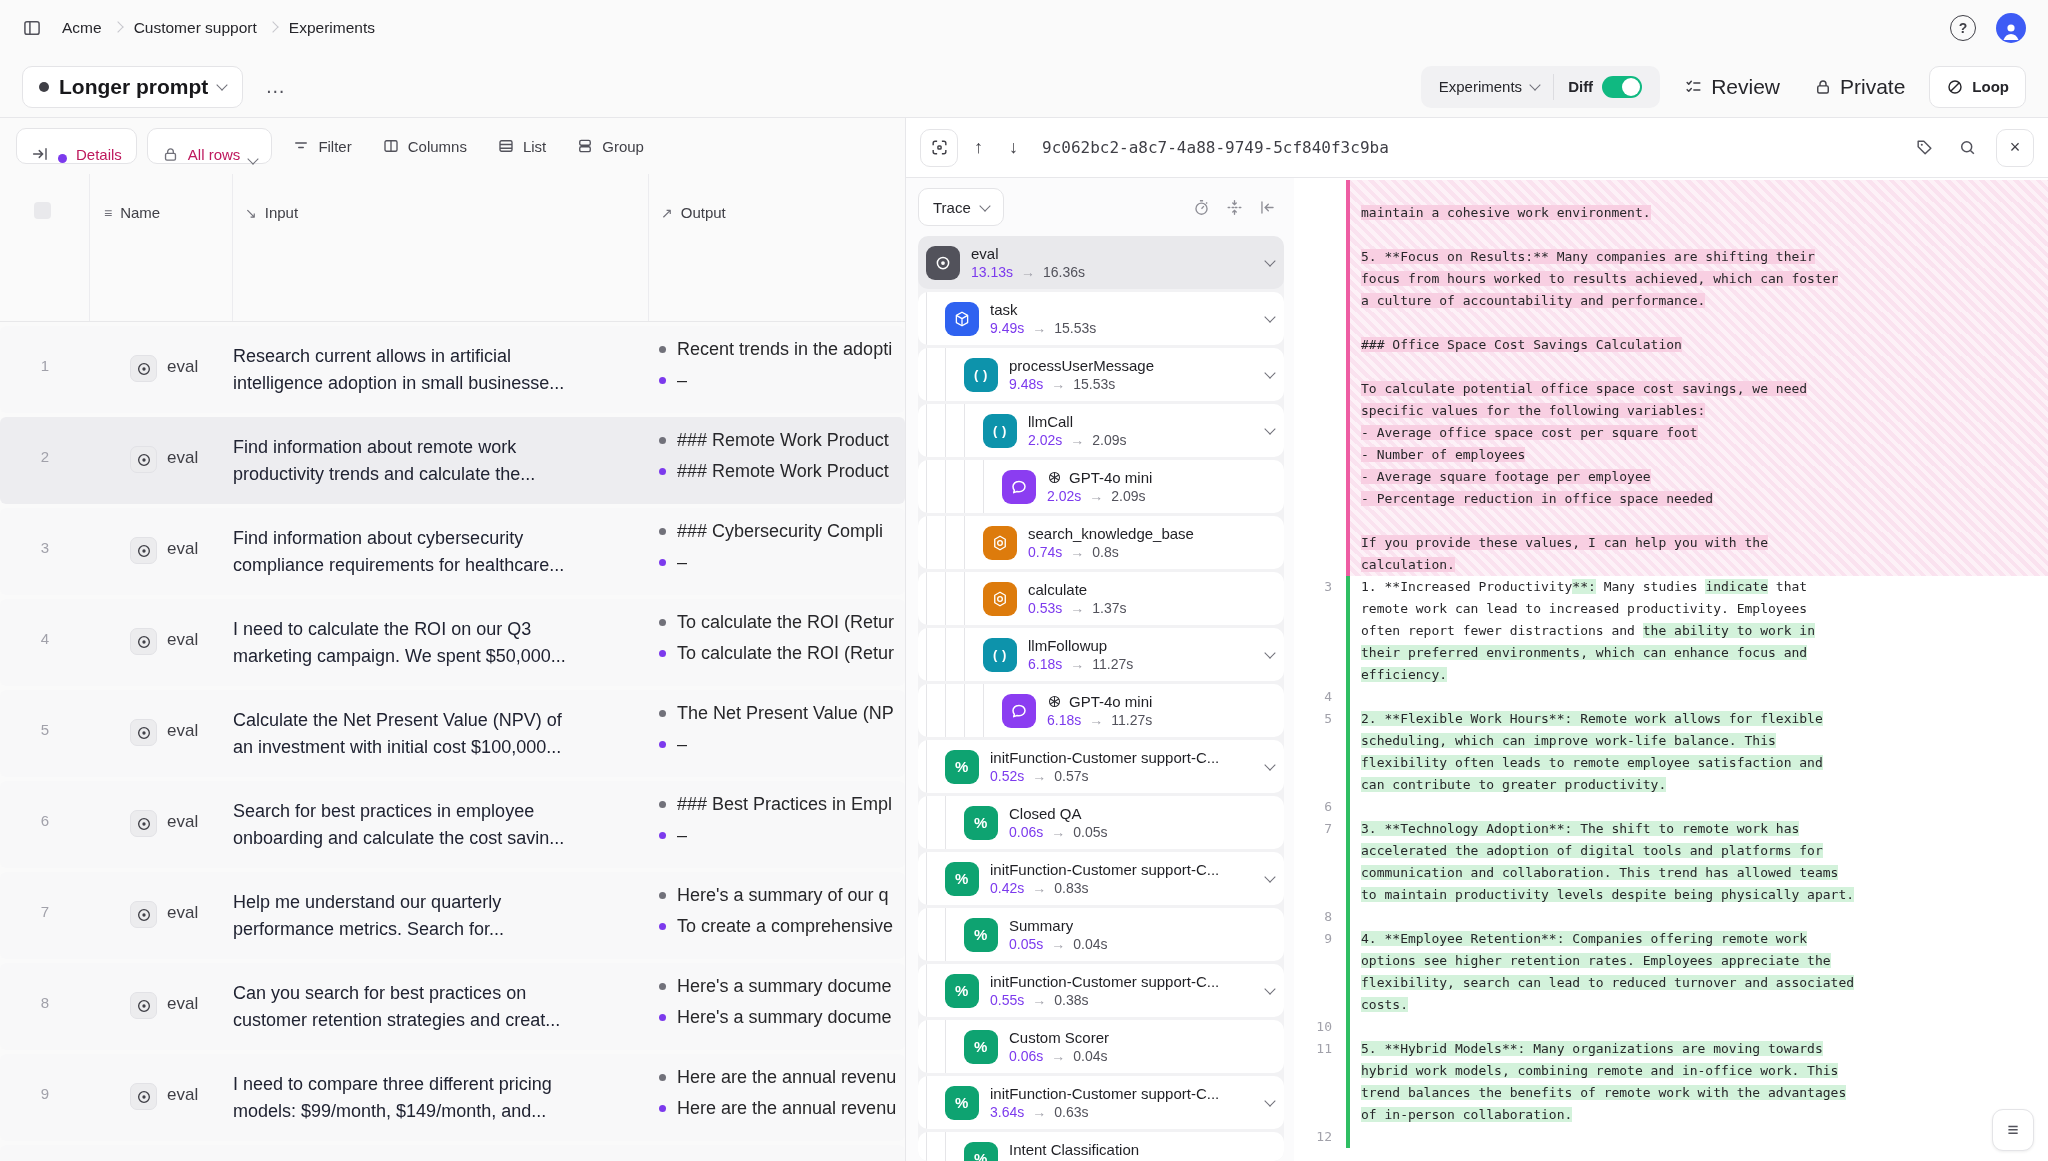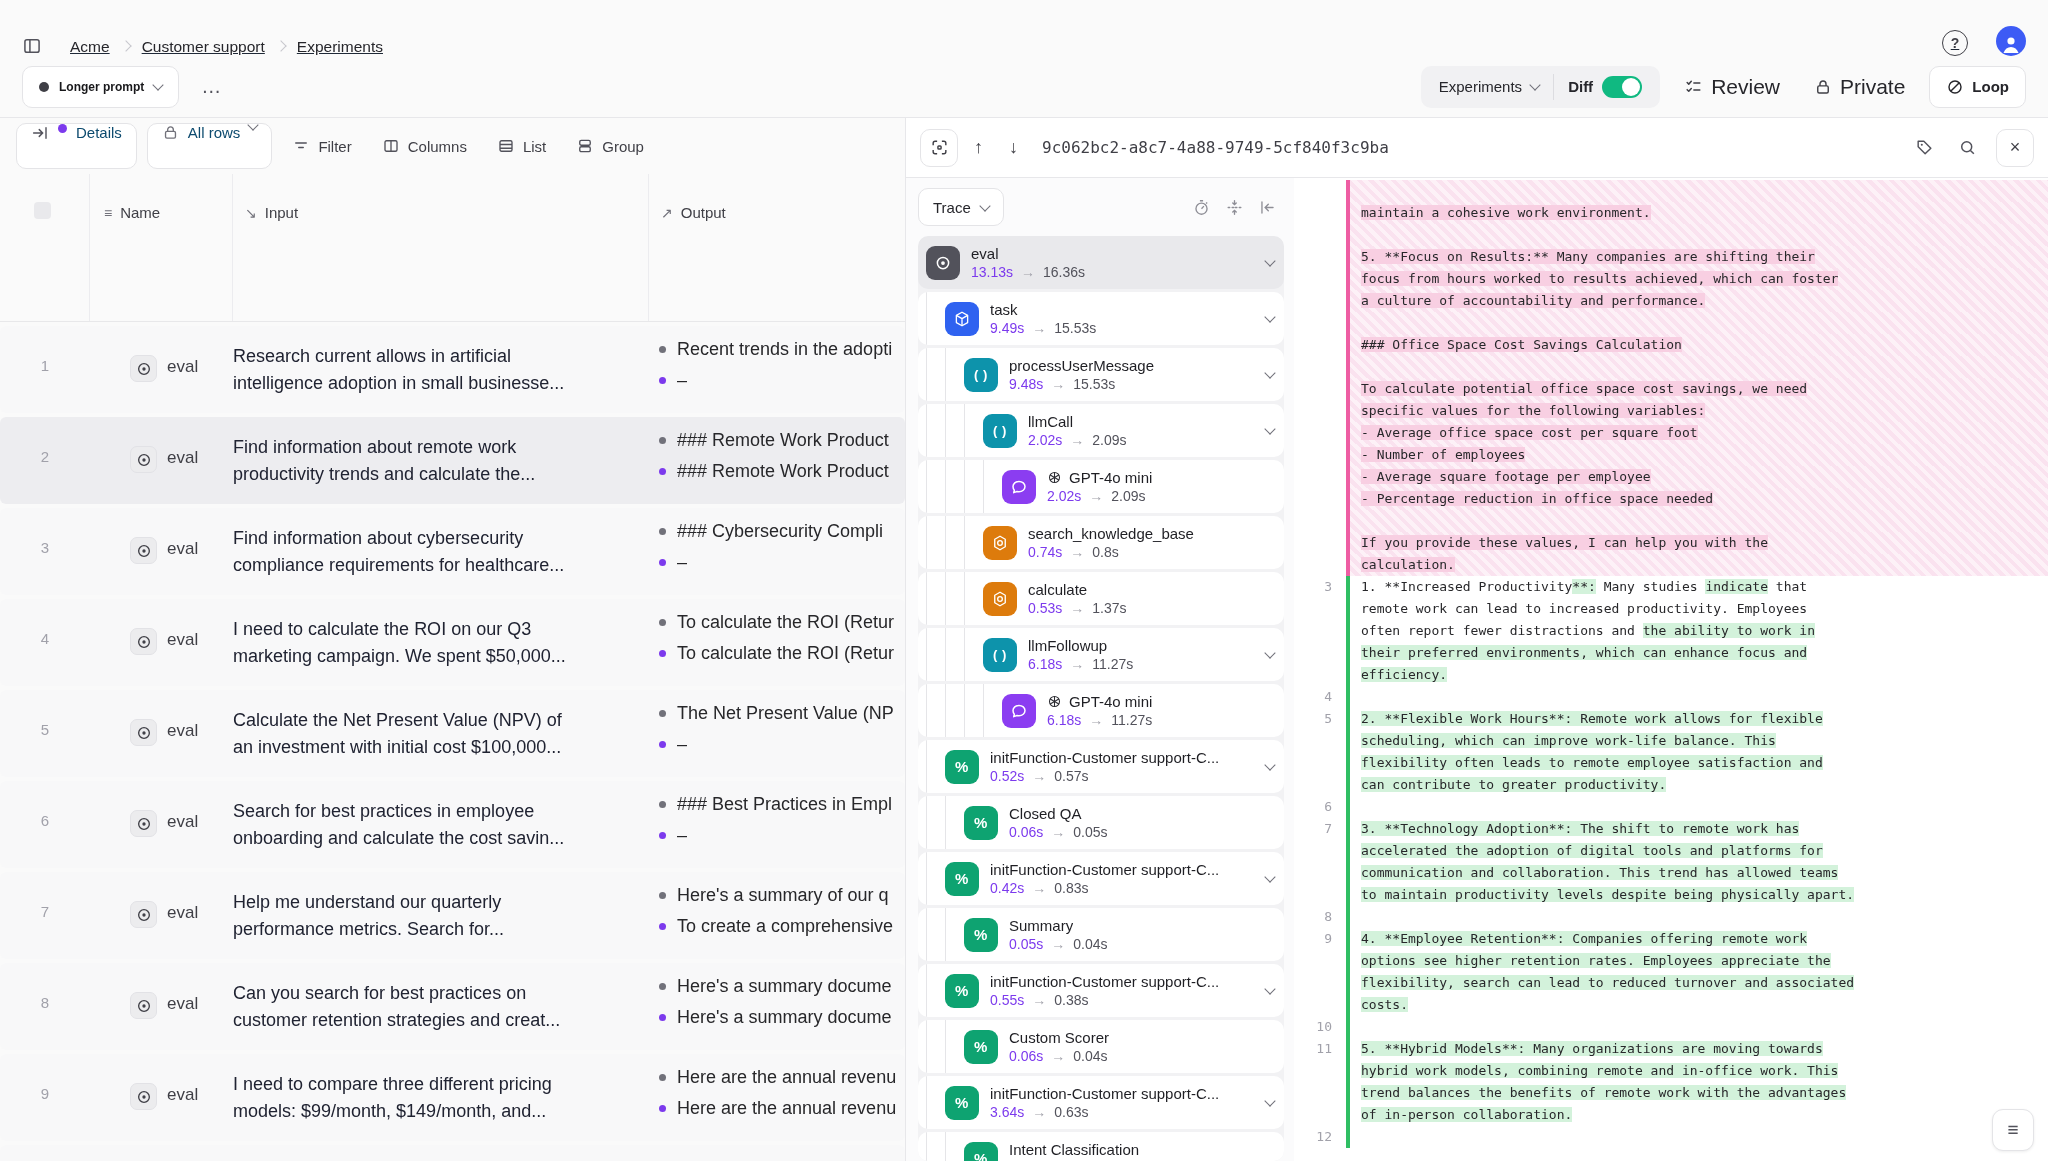--- a/index.html
+++ b/index.html
@@ -2,50 +2,50 @@
 <html><head>
 <meta charset="utf-8">
 <style>
   * { margin:0; padding:0; box-sizing:border-box; }
   html,body { width:2048px; height:1161px; overflow:hidden; background:#fafafa;
     font-family:"Liberation Sans", sans-serif; color:#1f2937; }
   svg { display:block; }
   .app { width:2048px; height:1161px; display:flex; flex-direction:column; }
 
   
-  .topbar { height:56px; display:flex; align-items:flex-end; padding:0 22px; gap:28px;text-decoration:underline; }
+  .topbar { height:56px; display:flex; align-items:center; padding:0 22px; gap:20px; }
   .icon-btn { background:none; border:none; color:#52525b; cursor:pointer; display:flex; align-items:center; }
   .crumbs { display:flex; align-items:center; gap:12px; font-size:15.5px; font-weight:500; color:#26262b; }
   .chev { display:inline-block; width:8px; height:8px; border-right:1.7px solid #71717a; border-bottom:1.7px solid #71717a; transform:rotate(45deg); margin-top:-3px; }
   .chev.right { transform:rotate(-45deg); border-color:#c7c7cd; }
   .spacer { flex:1; }
   .help-circle { width:26px; height:26px; border:1.8px solid #3f3f46; border-radius:50%; display:flex; align-items:center; justify-content:center; font-size:14px; font-weight:700; color:#3f3f46; }
   .avatar { width:30px; height:30px; border-radius:50%; background:#3d5bf5; display:flex; align-items:flex-end; justify-content:center; overflow:hidden; }
 
   
   .titlebar { height:62px; display:flex; align-items:center; padding:0 22px; gap:14px; border-bottom:1px solid #e7e7ea; }
   .pill { display:flex; align-items:center; gap:10px; background:#fff; border:1px solid #e4e4e7; border-radius:10px; padding:0 16px; height:42px; cursor:pointer; }
   .exp-dot { width:10px; height:10px; border-radius:50%; background:#3f3f46; }
-  .exp-name { font-size:12px; font-weight:600; color:#18181b;text-align:right; }
+  .exp-name { font-size:21px; font-weight:600; color:#18181b;text-align:right; }
   .more { font-size:20px; color:#52525b; letter-spacing:1px; background:none; border:none; cursor:pointer; padding:4px 8px; }
   .seg { display:flex; align-items:center; background:#f1f1f3; border-radius:10px; height:42px; padding:0 4px; }
   .seg-item { display:flex; align-items:center; gap:9px; padding:0 14px; font-size:15px; font-weight:500; color:#26262b; cursor:pointer; height:100%; }
   .seg-div { width:1px; height:26px; background:#dcdce0; }
   .toggle { width:40px; height:22px; border-radius:11px; background:#10b981; position:relative; cursor:pointer; }
   .toggle::after { content:""; position:absolute; right:2px; top:2px; width:18px; height:18px; border-radius:50%; background:#fff; }
   .flat-btn { display:flex; align-items:center; gap:8px; background:none; border:none; font-size:21px; font-weight:500; color:#26262b; cursor:pointer; padding:8px 10px; }
   .loop-btn { display:flex; align-items:center; gap:8px; background:#fff; border:1px solid #e4e4e7; border-radius:10px; height:42px; padding:0 16px; font-size:15px; font-weight:700; color:#26262b; cursor:pointer; }
 
   
   .main { flex:1; display:flex; min-height:0; position:relative; }
   .left { width:905px; flex:none; display:flex; flex-direction:column; overflow:hidden; }
 
   
   .toolbar { height:56px; display:flex; align-items:center; gap:10px; padding:0 16px; }
-  .tb-pill { display:flex; align-items:flex-start; gap:9px; background:#fff; border:1px solid #e4e4e7; border-radius:10px; height:46px; padding:0 14px; font-size:15px; font-weight:500; color:#0c4a6e; cursor:pointer; }
+  .tb-pill { display:flex; align-items:flex-end; gap:9px; background:#fff; border:1px solid #e4e4e7; border-radius:10px; height:36px; padding:0 14px; font-size:15px; font-weight:500; color:#be185d; cursor:pointer; }
   .purple-dot { width:9px; height:9px; border-radius:50%; background:#7c3aed; }
   .tb-flat { display:flex; align-items:center; gap:8px; background:none; border:none; font-size:15px; font-weight:500; color:#3f3f46; cursor:pointer; padding:8px 10px; }
 
   
   .thead { height:148px; border-bottom:1px solid #e8e8ea; display:grid; grid-template-columns:90px 143px 416px 1fr; }
   .th { padding-top:30px; font-size:15px; font-weight:500; color:#3f3f46; display:flex; gap:8px; align-items:flex-start; }
   .th .colicon { color:#71717a; font-size:14px; margin-top:1px; }
   .th-sep { border-right:1px solid #ececef; }
   .checkbox { width:17px; height:17px; background:#e9e9ec; border-radius:4px; margin:28px 0 0 34px; cursor:pointer; }
   .rows { flex:1; overflow:hidden; padding-top:4px; }

